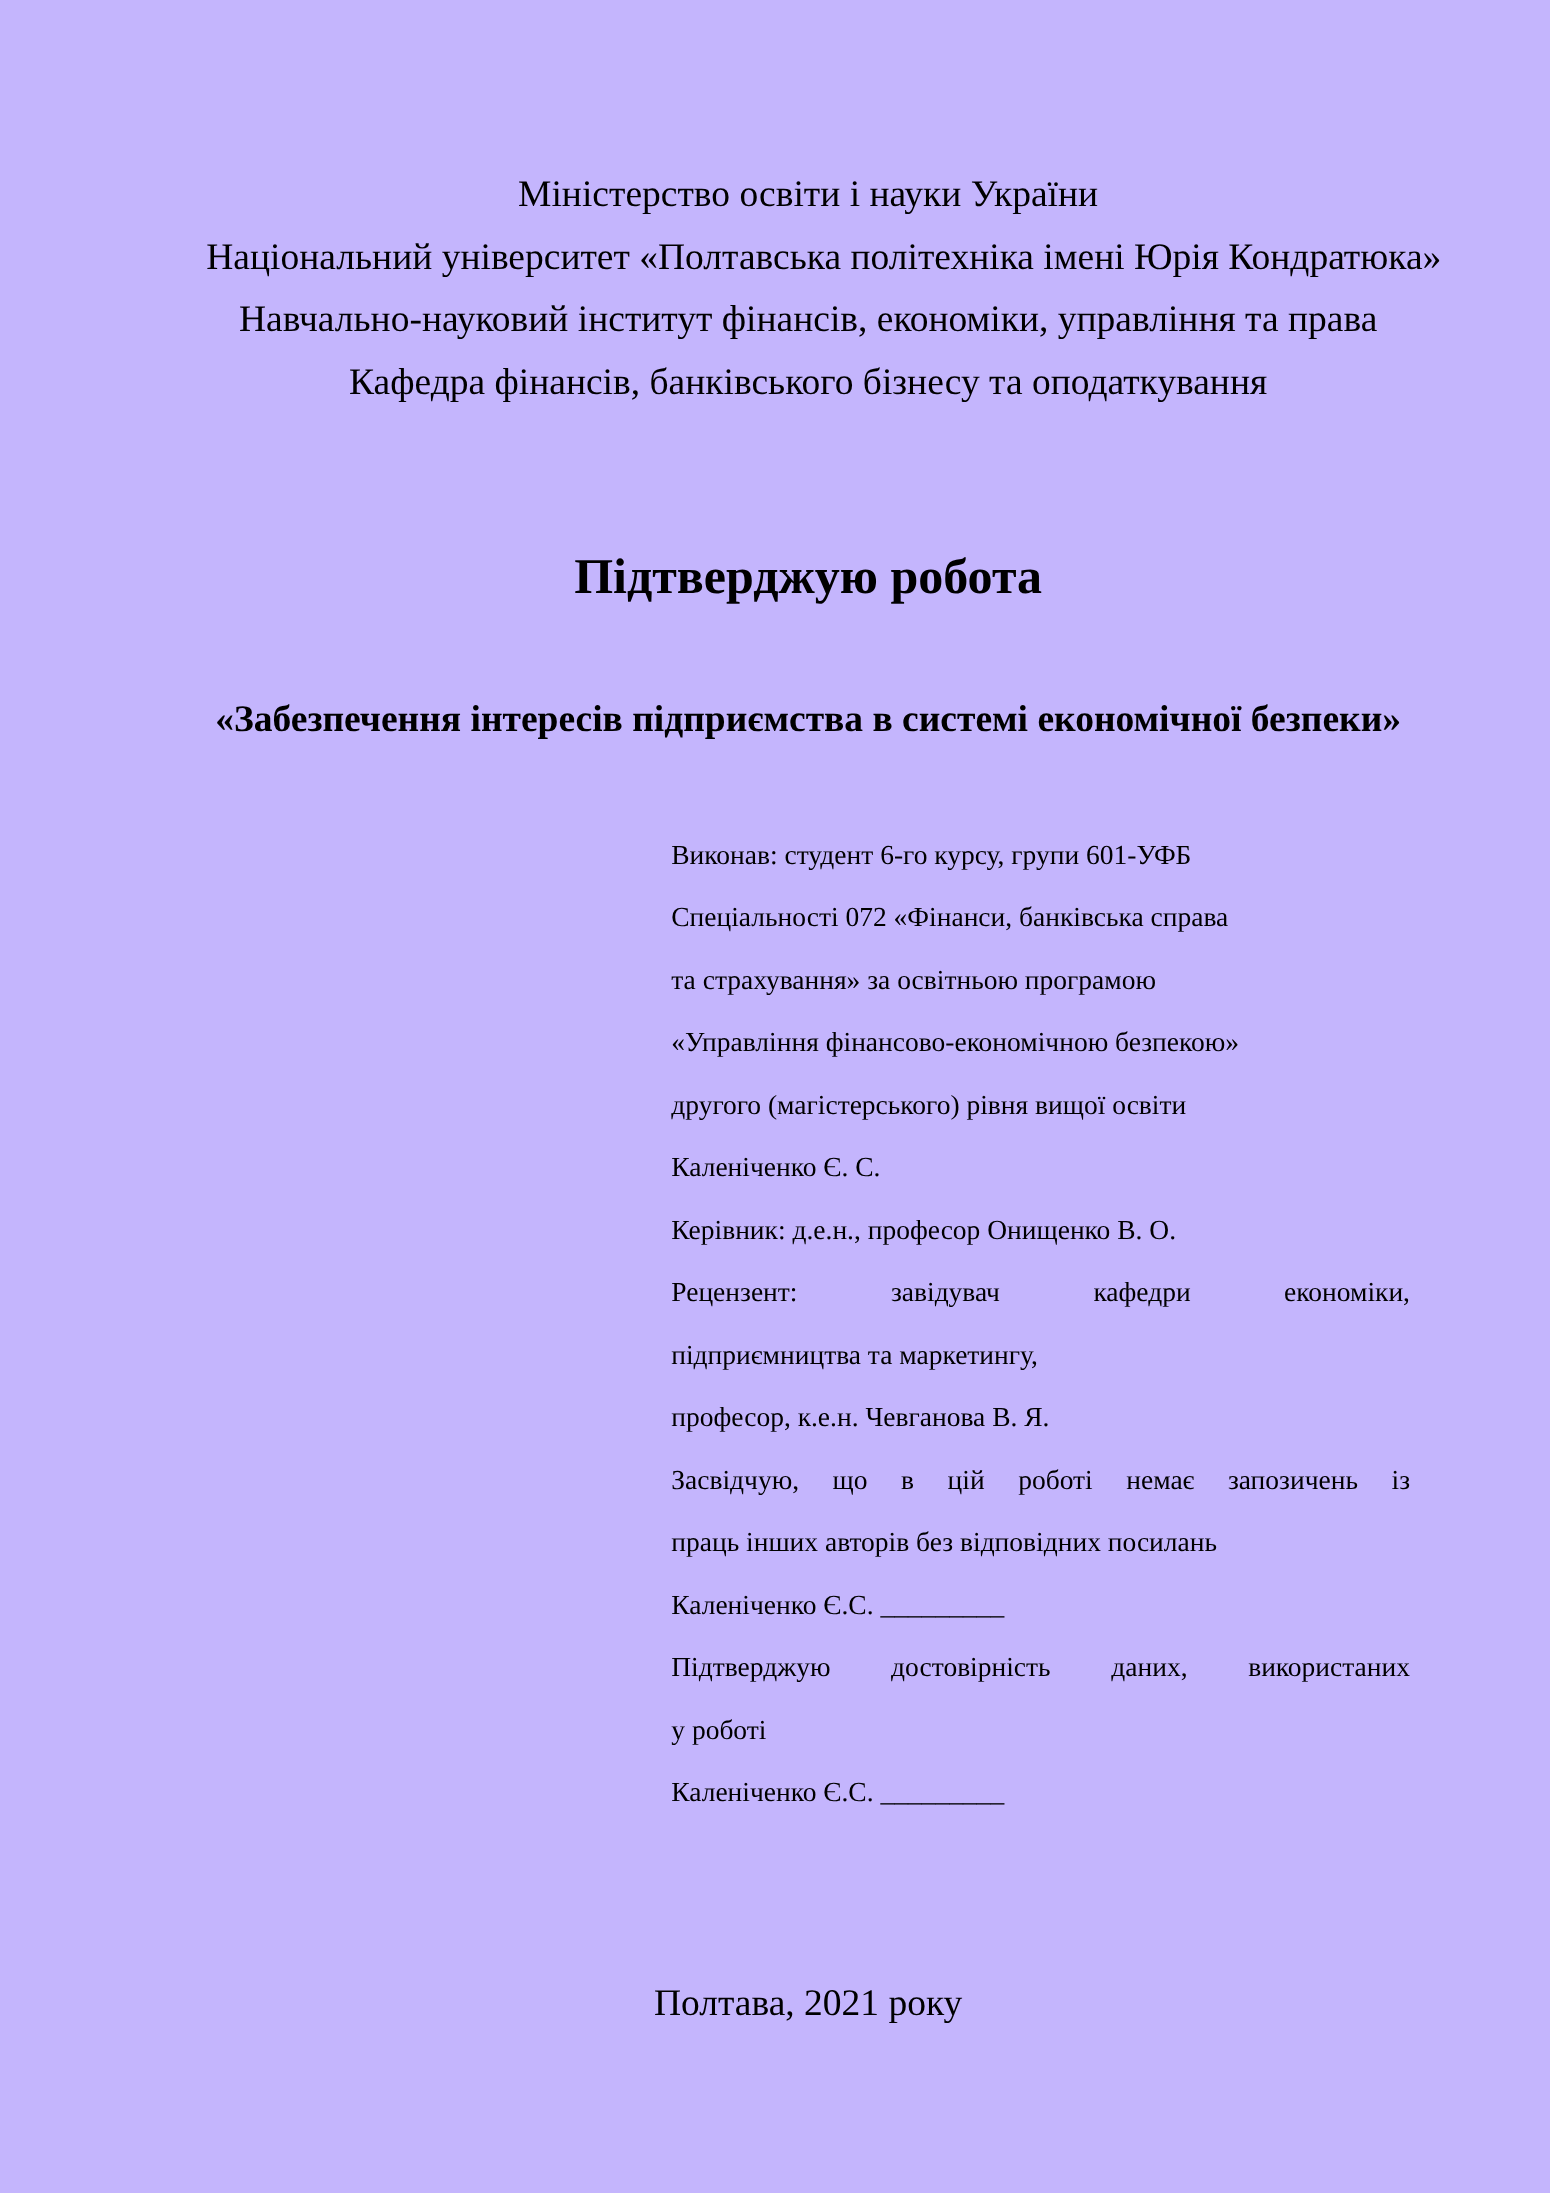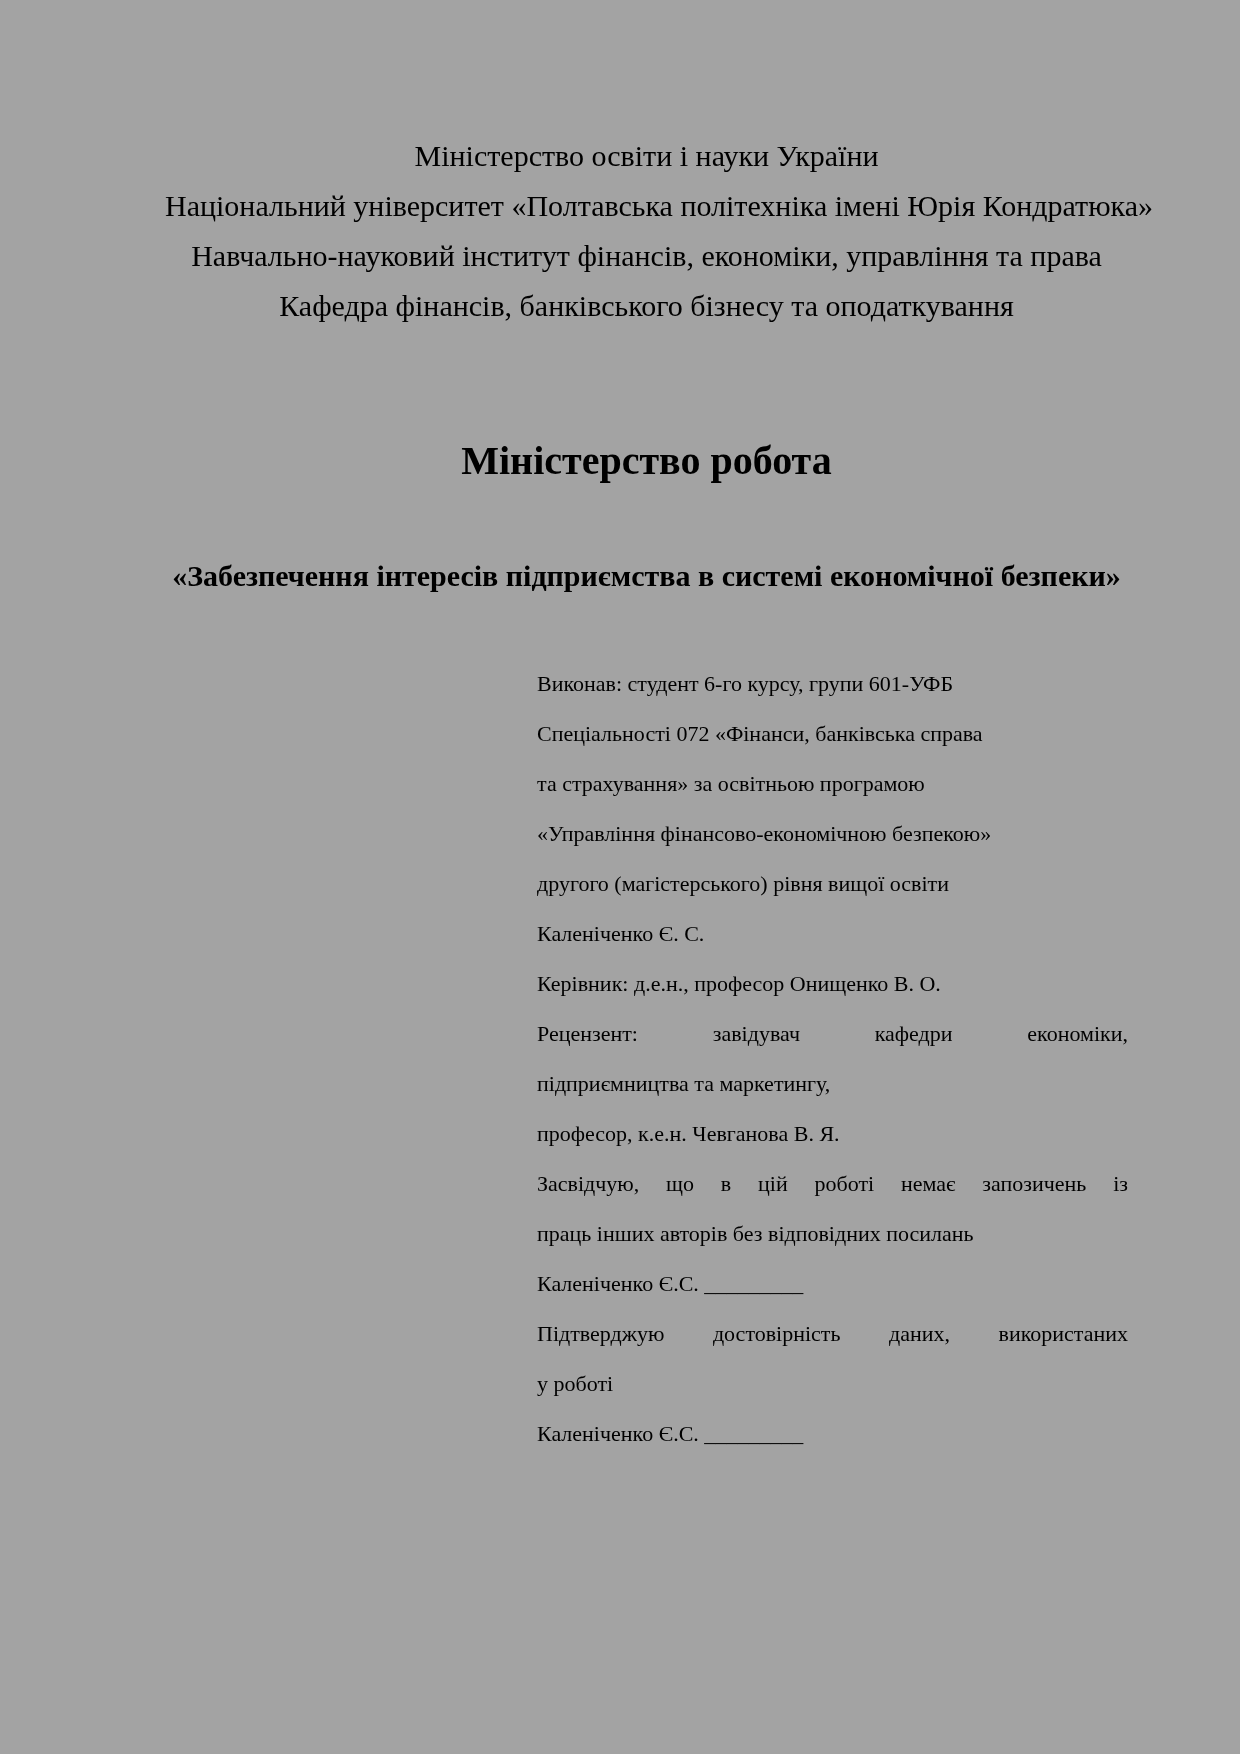--- a/index.html
+++ b/index.html
@@ -8,21 +8,21 @@
     width: 1240px;
     height: 1754px;
     position: relative;
     font-family: "Liberation Serif", "DejaVu Serif", serif;
     color: #000000;
     overflow: hidden;
   }
   .page {
     position: absolute;
     inset: 0;
-    background: #a3a3a3;
+    background: #c4b5fd;
   }
   .content {
     position: absolute;
     left: 165px;
     width: 963px;
     top: 0;
     height: 100%;
   }
   .header-block {
     position: absolute;
@@ -98,21 +98,21 @@
 <div class="page">
   <div class="content">
 
     <div class="header-block">
       <div class="header-line">Міністерство освіти і науки України</div>
       <div class="header-line">Національний університет «Полтавська політехніка імені Юрія Кондратюка»</div>
       <div class="header-line">Навчально-науковий інститут фінансів, економіки, управління та права</div>
       <div class="header-line">Кафедра фінансів, банківського бізнесу та оподаткування</div>
     </div>
 
-    <div class="title">Міністерство робота</div>
+    <div class="title">Підтверджую робота</div>
 
 
     <div class="topic">«Забезпечення інтересів підприємства в системі економічної безпеки»</div>
 
     <div class="details-block">
       <div class="detail-line">Виконав: студент 6-го курсу, групи 601-УФБ</div>
       <div class="detail-line">Спеціальності 072 «Фінанси, банківська справа</div>
       <div class="detail-line">та страхування» за освітньою програмою</div>
       <div class="detail-line">«Управління фінансово-економічною безпекою»</div>
       <div class="detail-line">другого (магістерського) рівня вищої освіти</div>
@@ -122,15 +122,16 @@
       <div class="detail-line">підприємництва та маркетингу,</div>
       <div class="detail-line">професор, к.е.н. Чевганова В. Я.</div>
       <div class="detail-line just">Засвідчую, що в цій роботі немає запозичень із</div>
       <div class="detail-line">праць інших авторів без відповідних посилань</div>
       <div class="detail-line">Каленіченко Є.С. _________</div>
       <div class="detail-line just">Підтверджую достовірність даних, використаних</div>
       <div class="detail-line">у роботі</div>
       <div class="detail-line">Каленіченко Є.С. _________</div>
     </div>
 
+    <div class="footer">Полтава, 2021 року</div>
 
   </div>
 </div>
 
 </body></html>

